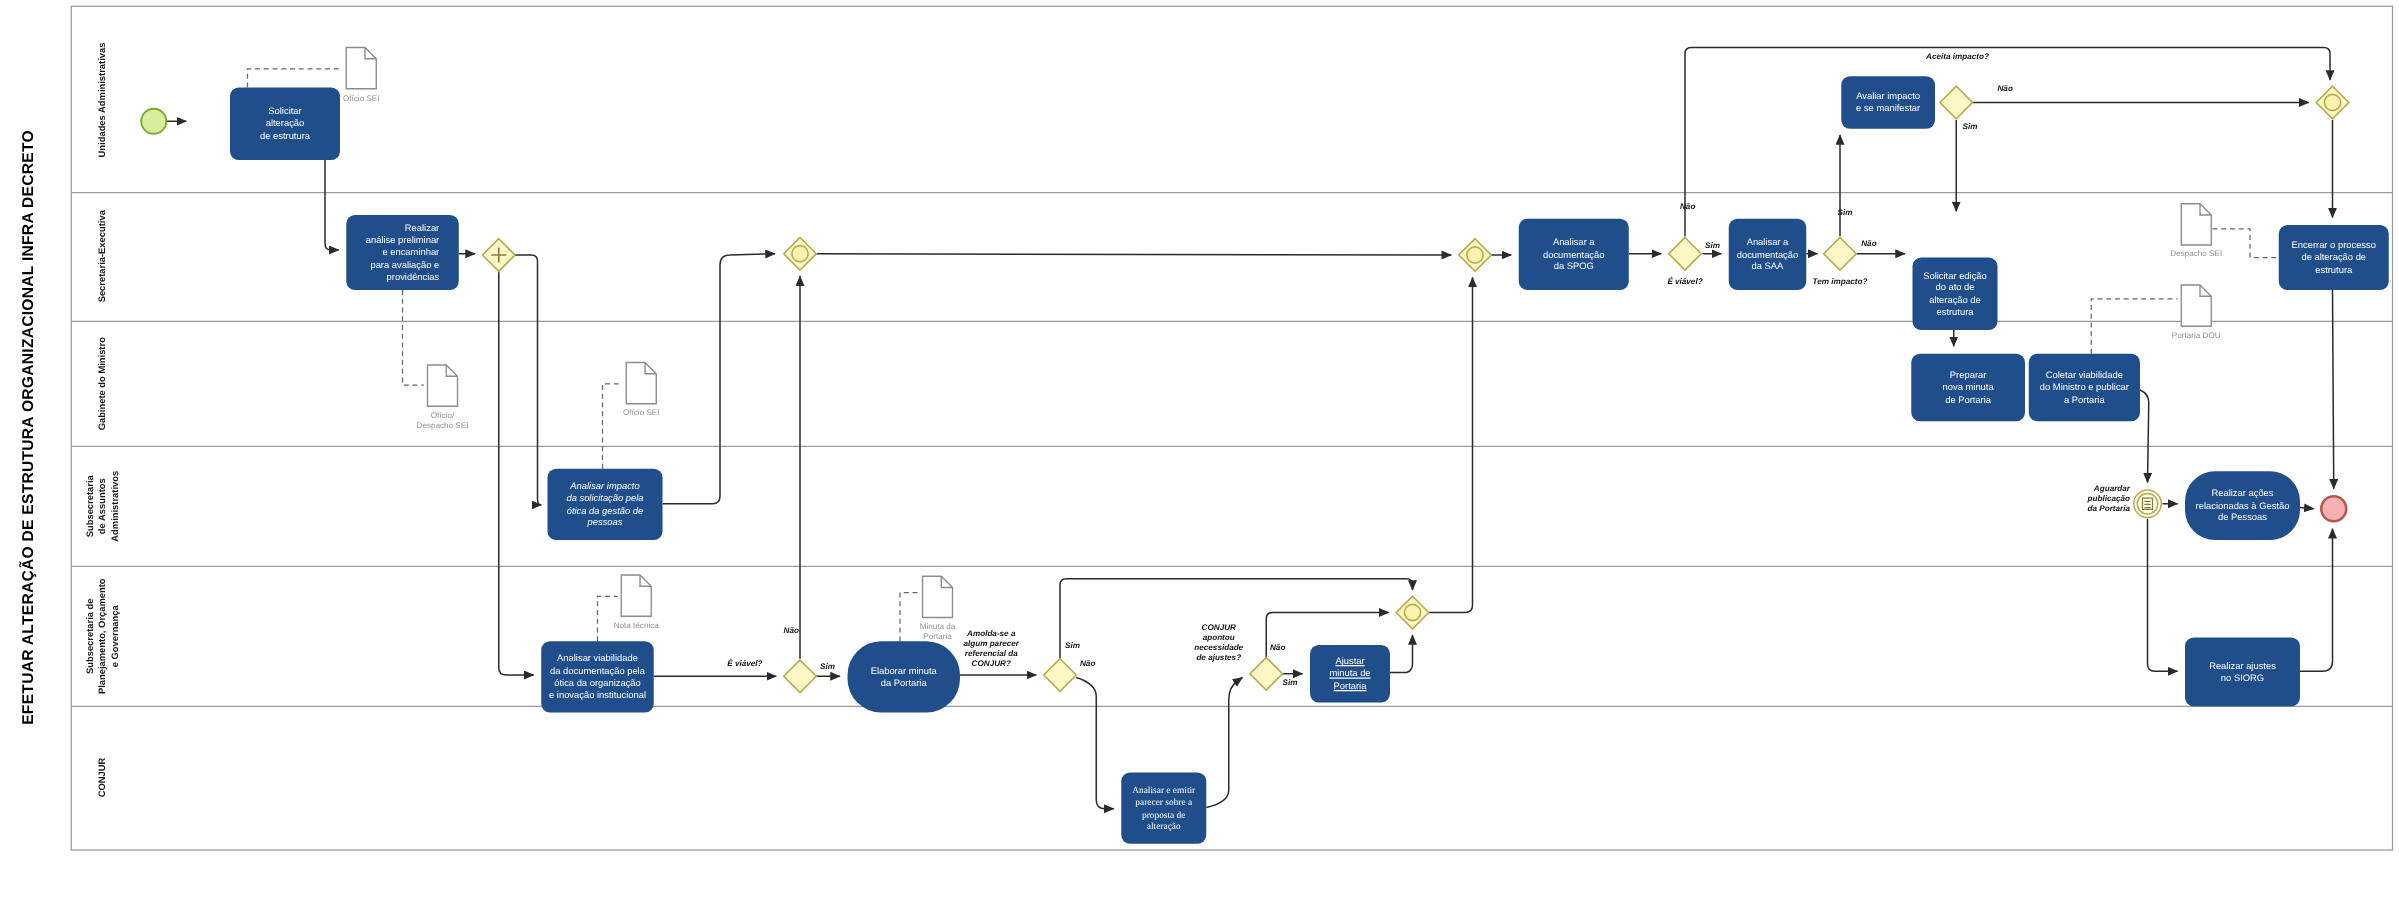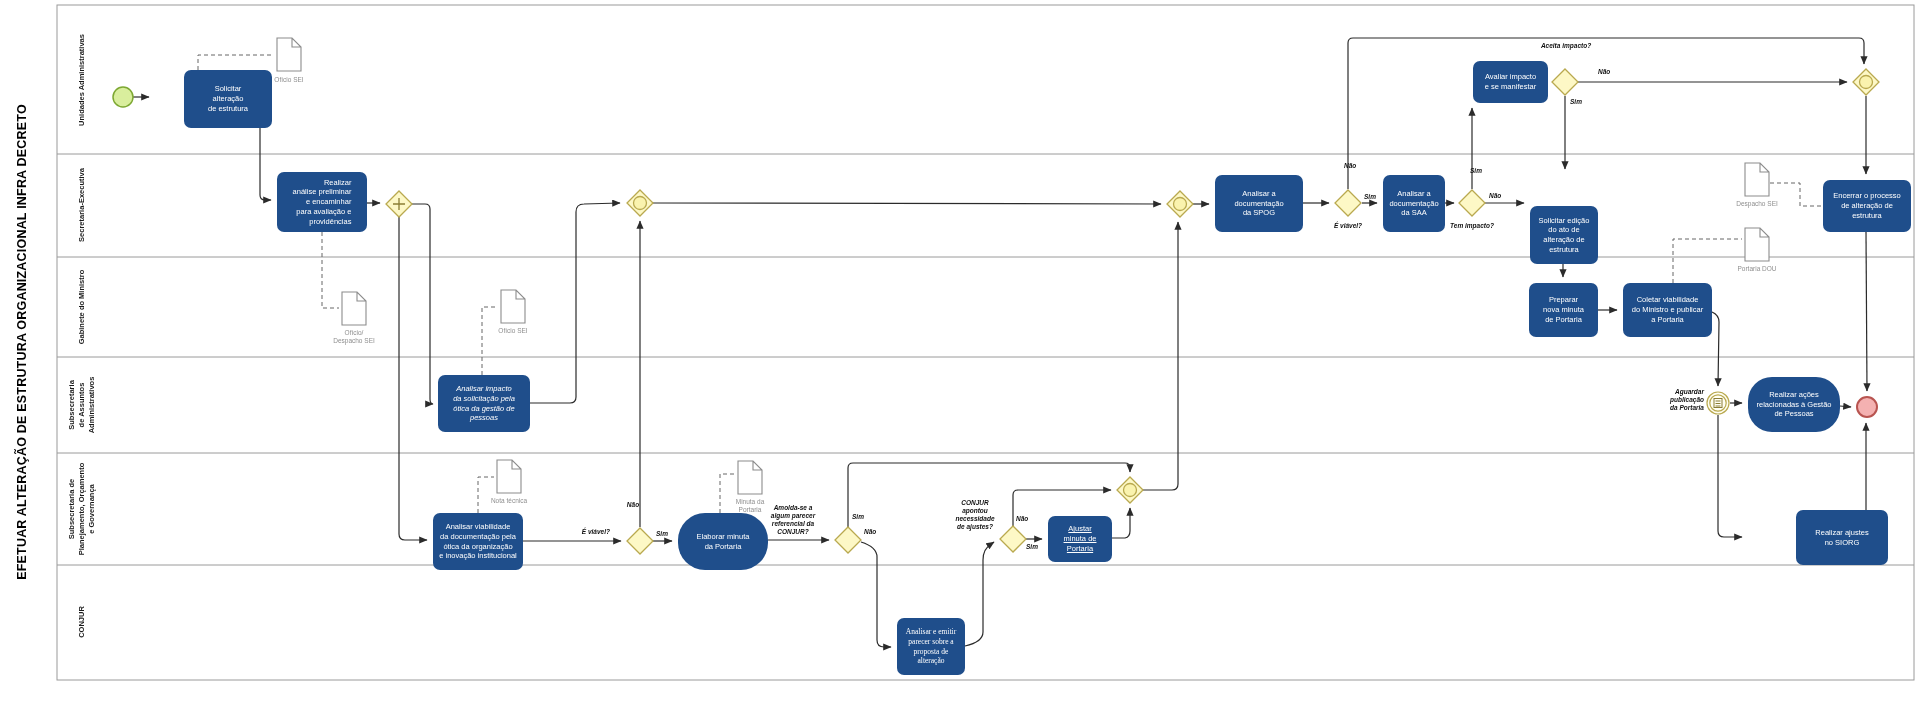--- a/index.html
+++ b/index.html
@@ -177,33 +177,33 @@
 da SPOG</div>
   <div class="task" style="left: 1383px; top: 175px; width: 62px; height: 57px; white-space: pre-line;">Analisar a
 documentação
 da SAA</div>
   <div class="task" style="left: 1437px; top: 61px; width: 75px; height: 42px; white-space: pre-line; margin-left: 36px;">Avaliar impacto
 e se manifestar</div>
   <div class="task" style="left: 1530px; top: 175px; width: 68px; height: 58px; white-space: pre-line; margin-top: 31px;">Solicitar edição
 do ato de
 alteração de
 estrutura</div>
-  <div class="task" style="left: 1529px; top: 283px; width: 69px; height: 54px; white-space: pre-line;">Preparar
+  <div class="task" style="left: 1529px; top: 283px; width: 91px; height: 54px; white-space: pre-line;">Preparar
 nova minuta
 de Portaria</div>
   <div class="task" style="left: 1623px; top: 283px; width: 89px; height: 54px; white-space: pre-line;">Coletar viabilidade
 do Ministro e publicar
 a Portaria</div>
   <div class="task" style="left: 1823px; top: 180px; width: 88px; height: 52px; white-space: pre-line;">Encerrar o processo
 de alteração de
 estrutura</div>
   <div class="task" style="left: 1748px; top: 377px; width: 92px; height: 55px; white-space: pre-line; border-radius: 24px;">Realizar ações
 relacionadas à Gestão
 de Pessoas</div>
-  <div class="task" style="left: 1748px; top: 510px; width: 92px; height: 55px; white-space: pre-line; margin-left: 48px;">Realizar ajustes
+  <div class="task" style="left: 1748px; top: 510px; width: 92px; height: 55px; white-space: pre-line;">Realizar ajustes
 no SIORG</div>
 
   <div class="flabel r" style="left:566px;top:528px;width:44px;">É viável?</div>
   <div class="flabel c" style="left:764px;top:504px;width:58px;">Amolda-se a
 algum parecer
 referencial da
 CONJUR?</div>
   <div class="flabel c" style="left:951px;top:499px;width:48px;">CONJUR
 apontou
 necessidade

